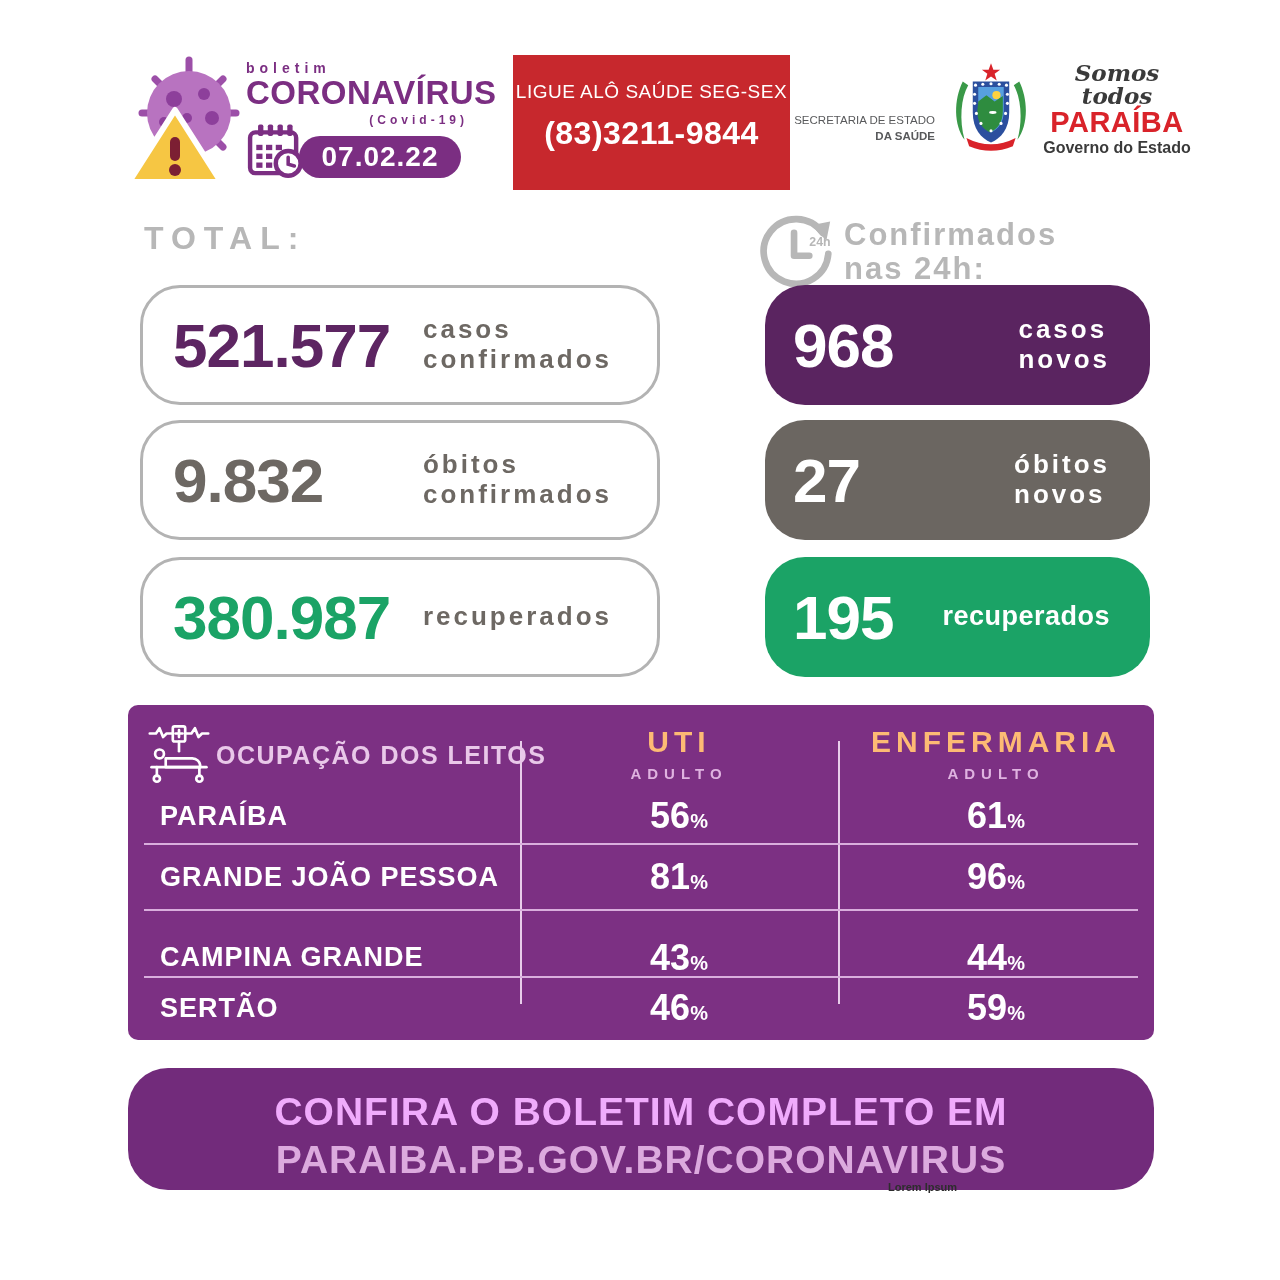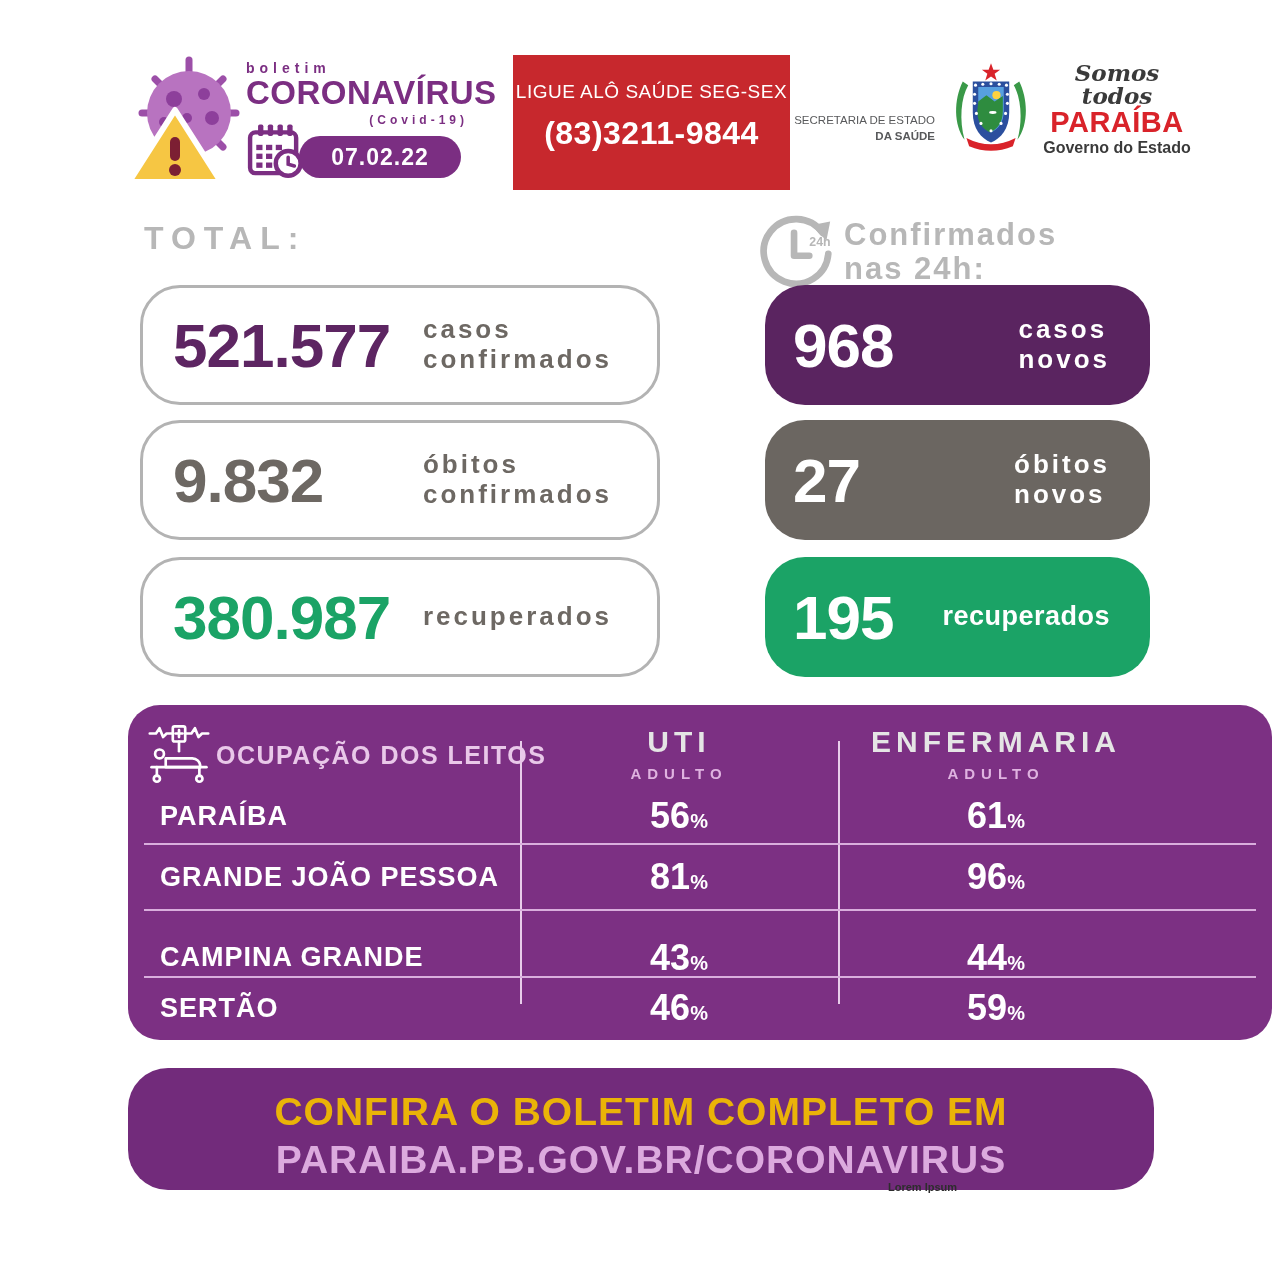--- a/index.html
+++ b/index.html
@@ -6,21 +6,21 @@
   body { background:#e8e8e8; font-family:"Liberation Sans", sans-serif; }
   #canvas { position:relative; width:1280px; height:1280px; background:#ffffff; margin:0 auto; overflow:hidden; }
 
   
   .virus-wrap { position:absolute; left:124px; top:52px; width:130px; height:135px; }
   .brand { position:absolute; left:246px; top:60px; width:222px; }
   .brand .boletim { font-size:14px; font-weight:bold; letter-spacing:5px; color:#7b2e82; }
   .brand .title { font-size:33px; font-weight:bold; color:#7b2e82; letter-spacing:0.5px; line-height:1.05; }
   .brand .subtitle { font-size:12px; font-weight:bold; letter-spacing:4px; color:#7b2e82; text-align:right; margin-top:2px; }
   .date-row { position:absolute; left:243px; top:120px; display:flex; align-items:center; }
-  .date-pill { background:#7b2e82; color:#fff; font-weight:bold; font-size:23px; letter-spacing:1px;
+  .date-pill { background:#7b2e82; color:#fff; font-weight:bold; font-size:28px; letter-spacing:1px;
                border-radius:24px; height:42px; width:162px; display:flex; align-items:center; justify-content:center;
                margin-left:-6px; margin-top:8px; }
   .hotline { position:absolute; left:513px; top:55px; width:277px; height:135px; background:#c7282d;
              color:#fff; text-align:center; padding-top:26px; }
   .hotline .l1 { font-size:19px; letter-spacing:0.5px; }
   .hotline .phone { font-size:32px; font-weight:bold; margin-top:12px; letter-spacing:0.5px; }
   .secretaria { position:absolute; left:760px; top:113px; width:175px; text-align:right; color:#58595b; line-height:1.35; }
   .secretaria .s1 { font-size:11.5px; }
   .secretaria .s2 { font-size:11.5px; font-weight:bold; }
   .gov-logo { position:absolute; left:950px; top:58px; display:flex; align-items:center; }
@@ -46,45 +46,45 @@
   .h24-title .txt { font-size:31px; font-weight:bold; color:#b7b7b7; line-height:1.1; letter-spacing:2px; margin-left:6px; margin-top:6px; }
   .new-card { position:absolute; left:765px; width:385px; height:120px; border-radius:40px; display:flex; align-items:center; color:#fff;gap:18px; }
   .new-card .num { font-size:62px; font-weight:bold; padding-left:28px; letter-spacing:-1px; }
   .new-card .lbl { margin-left:auto; padding-right:40px; font-size:26px; font-weight:bold; letter-spacing:3px; line-height:1.15; }
   #new-cases  { top:285px; background:#5a2460; }
   #new-deaths { top:420px; background:#6b6661; }
   #new-recov  { top:557px; background:#1ba366; }
   #new-recov .lbl { letter-spacing:0.5px; font-size:27px; }
 
   
-  .beds { position:absolute; left:128px; top:705px; width:1144px; height:335px; background:#7c3083; border-radius:32px; color:#fff; }
+  .beds { position:absolute; left:128px; top:705px; width:1026px; height:335px; background:#7c3083; border-radius:10px; color:#fff; }
   .beds .vline { position:absolute; top:36px; bottom:36px; width:2px; background:#e8cdea; }
   .beds .vl1 { left:392px; } .beds .vl2 { left:710px; }
   .beds .hline { position:absolute; left:16px; right:16px; height:2px; background:#d9aedd; }
   .beds .hl1 { top:138px; } .beds .hl2 { top:204px; } .beds .hl3 { top:271px; }
   .beds-head-title { position:absolute; left:88px; top:36px; font-size:25px; font-weight:bold; letter-spacing:1.5px; color:#e9c8e9; }
   .bed-icon { position:absolute; left:20px; top:16px; }
   .colhead { position:absolute; text-align:center; }
-  .colhead .ct { font-size:30px; font-weight:bold; letter-spacing:5px; color:#e5e5e5; line-height:1; }
+  .colhead .ct { font-size:30px; font-weight:bold; letter-spacing:5px; color:#fdba74; line-height:1; }
   .colhead .cs { font-size:15px; font-weight:bold; letter-spacing:6px; color:#dfb3e0; margin-top:8px; }
   #colhead-uti { left:392px; width:318px; top:22px; }
   #colhead-enf { left:710px; width:316px; top:22px; }
   .bedrow { position:absolute; left:0; width:1026px; display:grid; grid-template-columns:392px 318px 316px; align-items:center; }
   .bedrow .region { padding-left:32px; font-size:27px; font-weight:bold; letter-spacing:1px; }
   .bedrow .val { text-align:center; font-size:36px; font-weight:bold; }
   .bedrow .pct { font-size:20px; font-weight:bold; }
   #row-0 { top:86px;  height:50px; }
   #row-1 { top:141px; height:62px; }
   #row-2 { top:221px; height:63px; }
   #row-3 { top:274px; height:58px; }
 
   
   .banner { position:absolute; left:128px; top:1068px; width:1026px; height:122px; background:#722b7b;
             border-radius:40px; text-align:center; padding-top:22px; }
-  .banner .b1 { font-size:39px; font-weight:bold; color:#eab308; letter-spacing:1px; }
+  .banner .b1 { font-size:39px; font-weight:bold; color:#f0abfc; letter-spacing:1px; }
   .banner .b2 { font-size:39px; font-weight:bold; color:#dcaade; letter-spacing:1px; margin-top:4px; }
   .watermark { position:absolute; left:888px; top:1181px; font-size:11px; font-weight:bold; color:#2d2d2d; }
 </style>
 </head>
 <body>
 
 <div id="canvas">
 
   <div class="virus-wrap">
     <svg width="130" height="135" viewBox="0 0 130 135">

